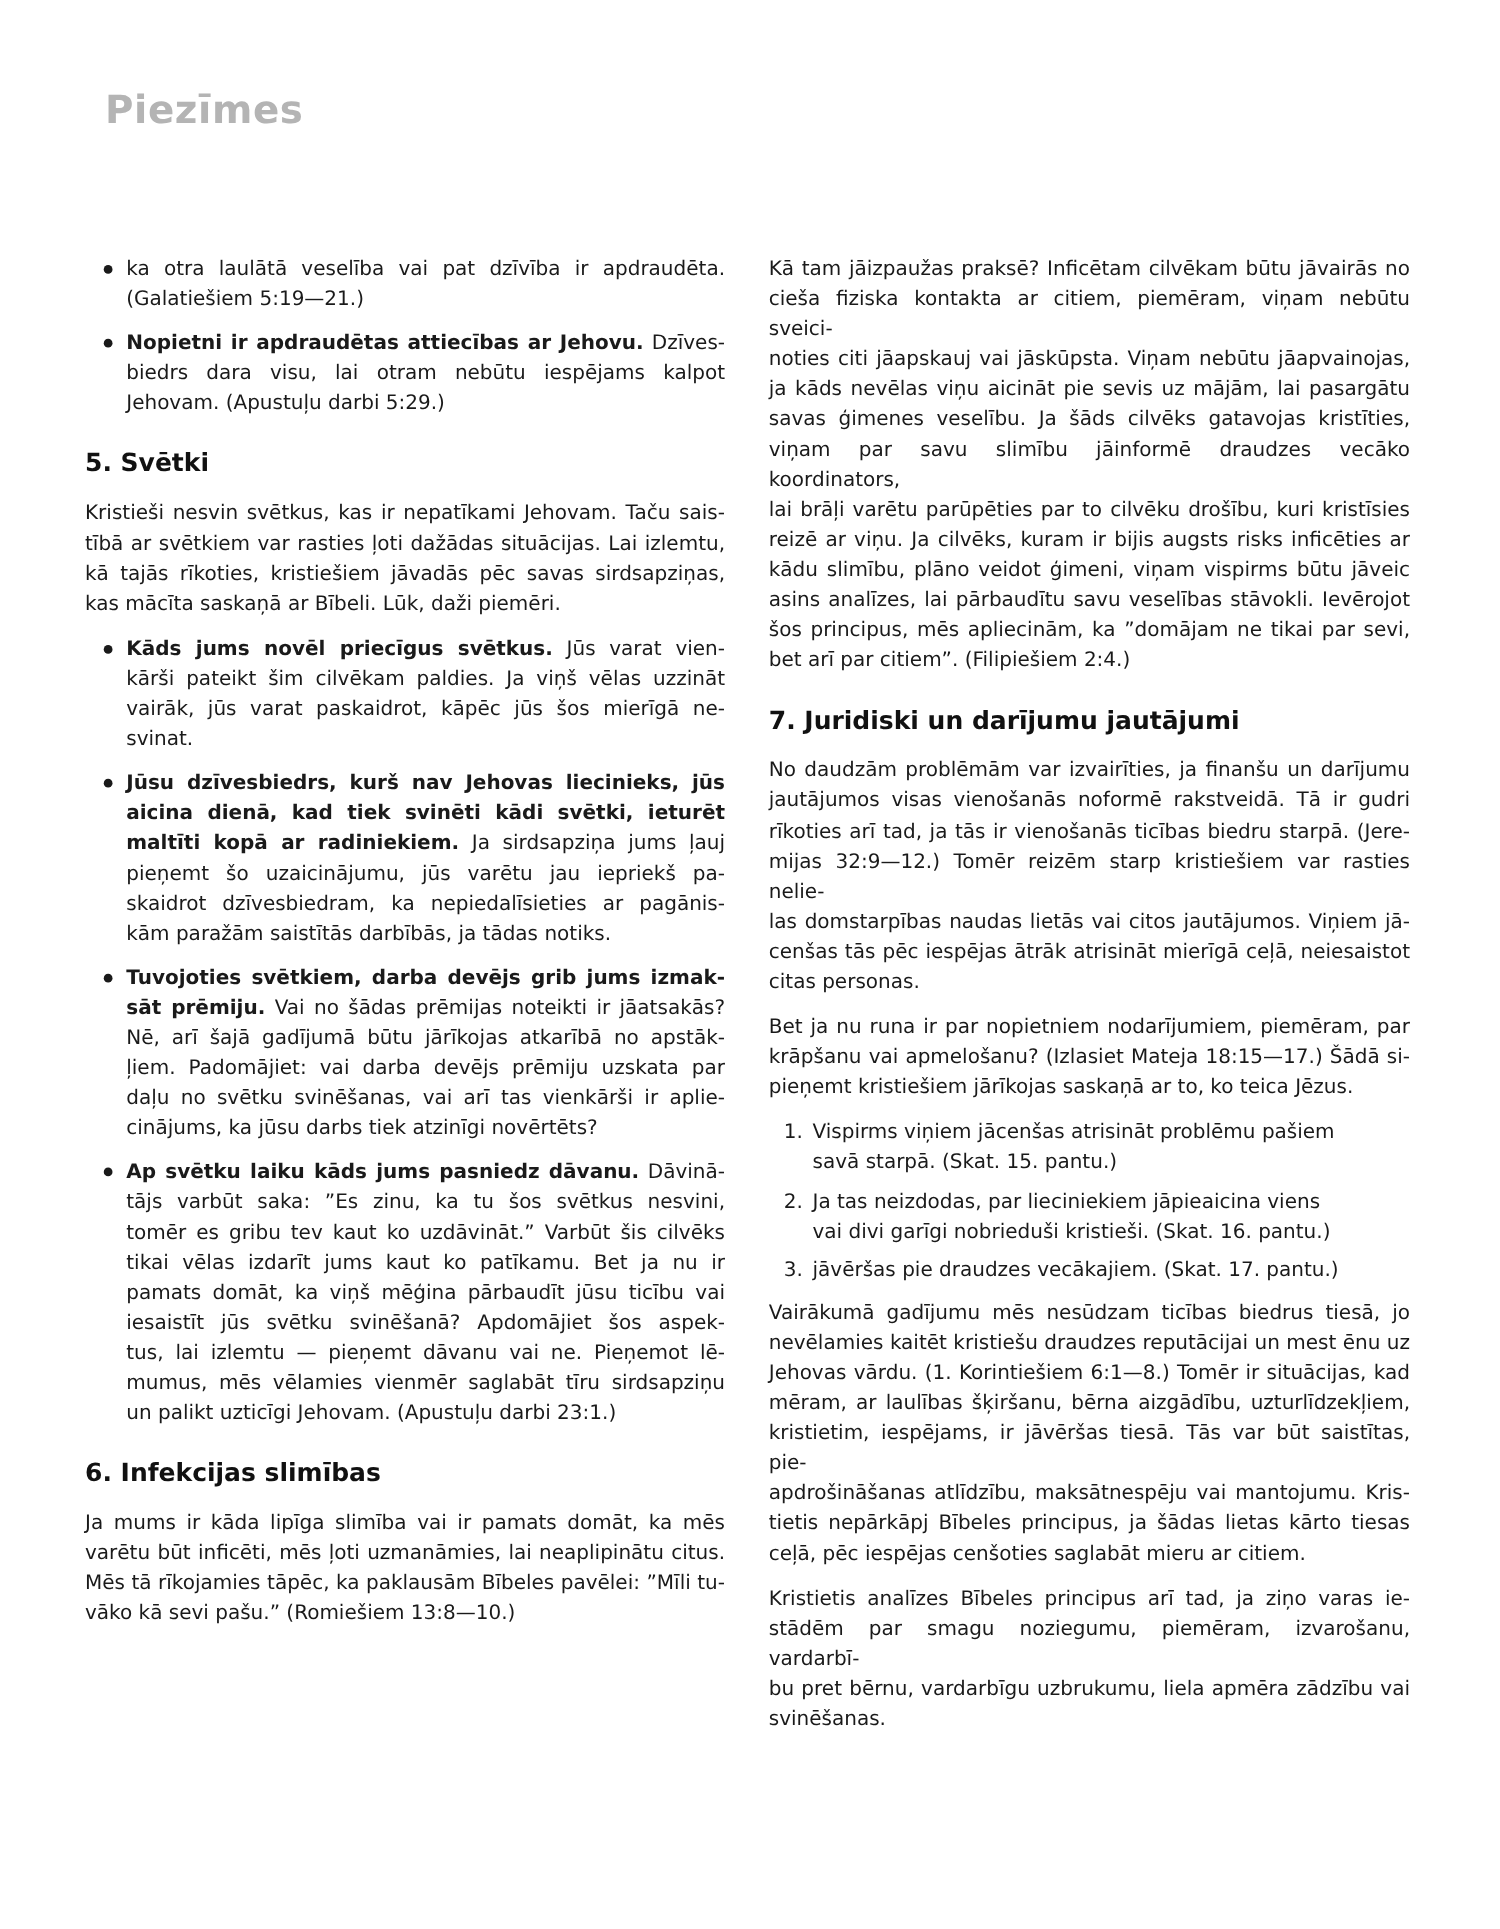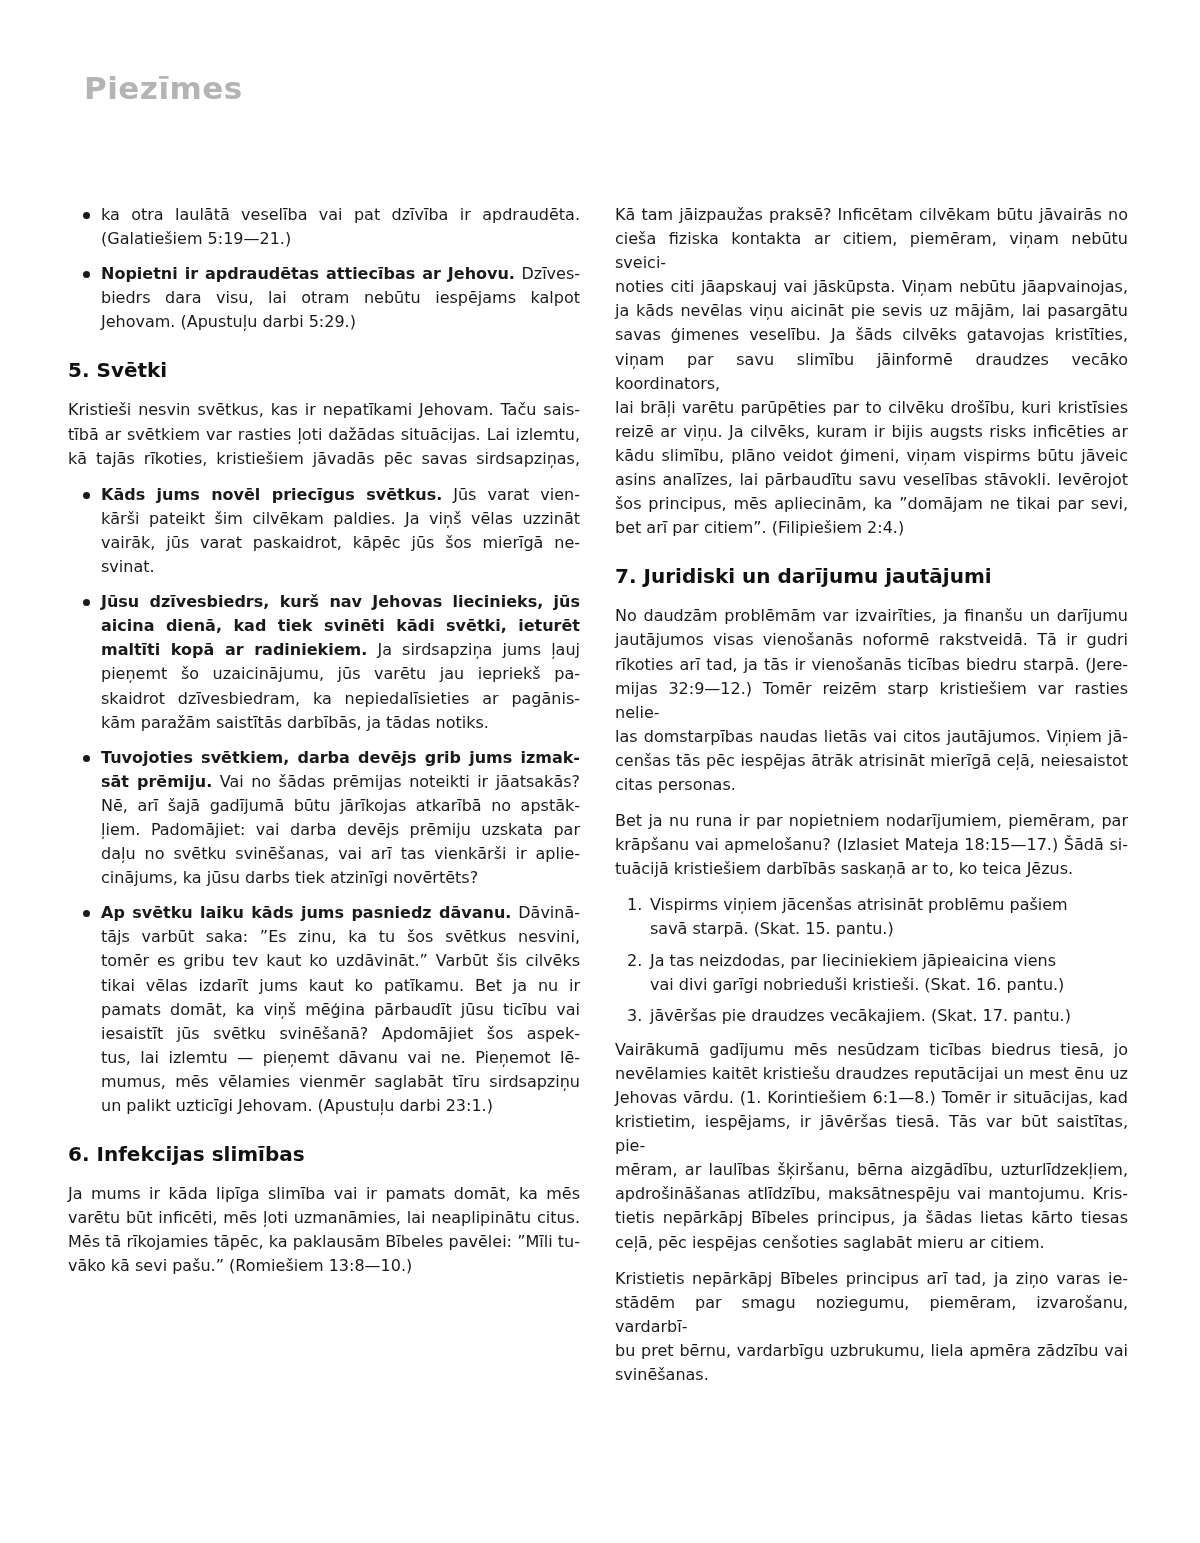--- a/index.html
+++ b/index.html
@@ -38,20 +38,21 @@
     <span class="line just"><b>Nopietni ir apdraudētas attiecības ar Jehovu.</b><span> Dzīves-</span></span>
     <span class="line just">biedrs dara visu, lai otram nebūtu iespējams kalpot</span>
     <span class="line last">Jehovam. (Apustuļu darbi 5:29.)</span>
   </div>
 
   <div class="h2">5.  Svētki</div>
   <div class="para">
     <span class="line just">Kristieši nesvin svētkus, kas ir nepatīkami Jehovam. Taču sais-</span>
     <span class="line just">tībā ar svētkiem var rasties ļoti dažādas situācijas. Lai izlemtu,</span>
     <span class="line just">kā tajās rīkoties, kristiešiem jāvadās pēc savas sirdsapziņas,</span>
+    <span class="line last">kas mācīta saskaņā ar Bībeli. Lūk, daži piemēri.</span>
   </div>
 
   <div class="bullet">
     <span class="dot"></span>
     <span class="line just"><b>Kāds jums novēl priecīgus svētkus.</b><span> Jūs varat vien-</span></span>
     <span class="line just">kārši pateikt šim cilvēkam paldies. Ja viņš vēlas uzzināt</span>
     <span class="line just">vairāk, jūs varat paskaidrot, kāpēc jūs šos mierīgā ne-</span>
     <span class="line last">svinat.</span>
   </div>
 
@@ -118,21 +119,21 @@
       <span class="line just">jautājumos visas vienošanās noformē rakstveidā. Tā ir gudri</span>
       <span class="line just">rīkoties arī tad, ja tās ir vienošanās ticības biedru starpā. (Jere-</span>
       <span class="line just">mijas 32:9—12.) Tomēr reizēm starp kristiešiem var rasties nelie-</span>
       <span class="line just">las domstarpības naudas lietās vai citos jautājumos. Viņiem jā-</span>
       <span class="line just">cenšas tās pēc iespējas ātrāk atrisināt mierīgā ceļā, neiesaistot</span>
       <span class="line last">citas personas.</span>
     </div>
   <div class="para" id="r-para3">
       <span class="line just">Bet ja nu runa ir par nopietniem nodarījumiem, piemēram, par</span>
       <span class="line just">krāpšanu vai apmelošanu? (Izlasiet Mateja 18:15—17.) Šādā si-</span>
-      <span class="line last">tuācijā kristiešiem darbībās saskaņā ar to, ko teica Jēzus.</span>
+      <span class="line last">pieņemt kristiešiem jārīkojas saskaņā ar to, ko teica Jēzus.</span>
     </div>
   <div id="r-steps" style="margin-bottom:10px;">
       <div class="num">
         <span class="n">1.</span>
         <span class="line">Vispirms viņiem jācenšas atrisināt problēmu pašiem</span>
         <span class="line">savā starpā. (Skat. 15. pantu.)</span>
       </div>
       <div class="num">
         <span class="n">2.</span>
         <span class="line">Ja tas neizdodas, par lieciniekiem jāpieaicina viens</span>
@@ -140,25 +141,25 @@
       </div>
       <div class="num">
         <span class="n">3.</span>
         <span class="line">jāvēršas pie draudzes vecākajiem. (Skat. 17. pantu.)</span>
       </div>
     </div>
   <div class="para" id="r-para4">
       <span class="line just">Vairākumā gadījumu mēs nesūdzam ticības biedrus tiesā, jo</span>
       <span class="line just">nevēlamies kaitēt kristiešu draudzes reputācijai un mest ēnu uz</span>
       <span class="line just">Jehovas vārdu. (1. Korintiešiem 6:1—8.) Tomēr ir situācijas, kad</span>
+      <span class="line just">mēram, ar laulības šķiršanu, bērna aizgādību, uzturlīdzekļiem,</span>
       <span class="line just">kristietim, iespējams, ir jāvēršas tiesā. Tās var būt saistītas, pie-</span>
-      <span class="line just">mēram, ar laulības šķiršanu, bērna aizgādību, uzturlīdzekļiem,</span>
       <span class="line just">apdrošināšanas atlīdzību, maksātnespēju vai mantojumu. Kris-</span>
       <span class="line just">tietis nepārkāpj Bībeles principus, ja šādas lietas kārto tiesas</span>
       <span class="line last">ceļā, pēc iespējas cenšoties saglabāt mieru ar citiem.</span>
     </div>
   <div class="para" id="r-para5">
-      <span class="line just">Kristietis nepārkāpj Bībeles principus arī tad, ja ziņo varas ie-</span>
+      <span class="line just">Kristietis analīzes Bībeles principus arī tad, ja ziņo varas ie-</span>
       <span class="line just">stādēm par smagu noziegumu, piemēram, izvarošanu, vardarbī-</span>
       <span class="line just">bu pret bērnu, vardarbīgu uzbrukumu, liela apmēra zādzību vai</span>
       <span class="line last">svinēšanas.</span>
     </div>
 </div>
 
 </body></html>

